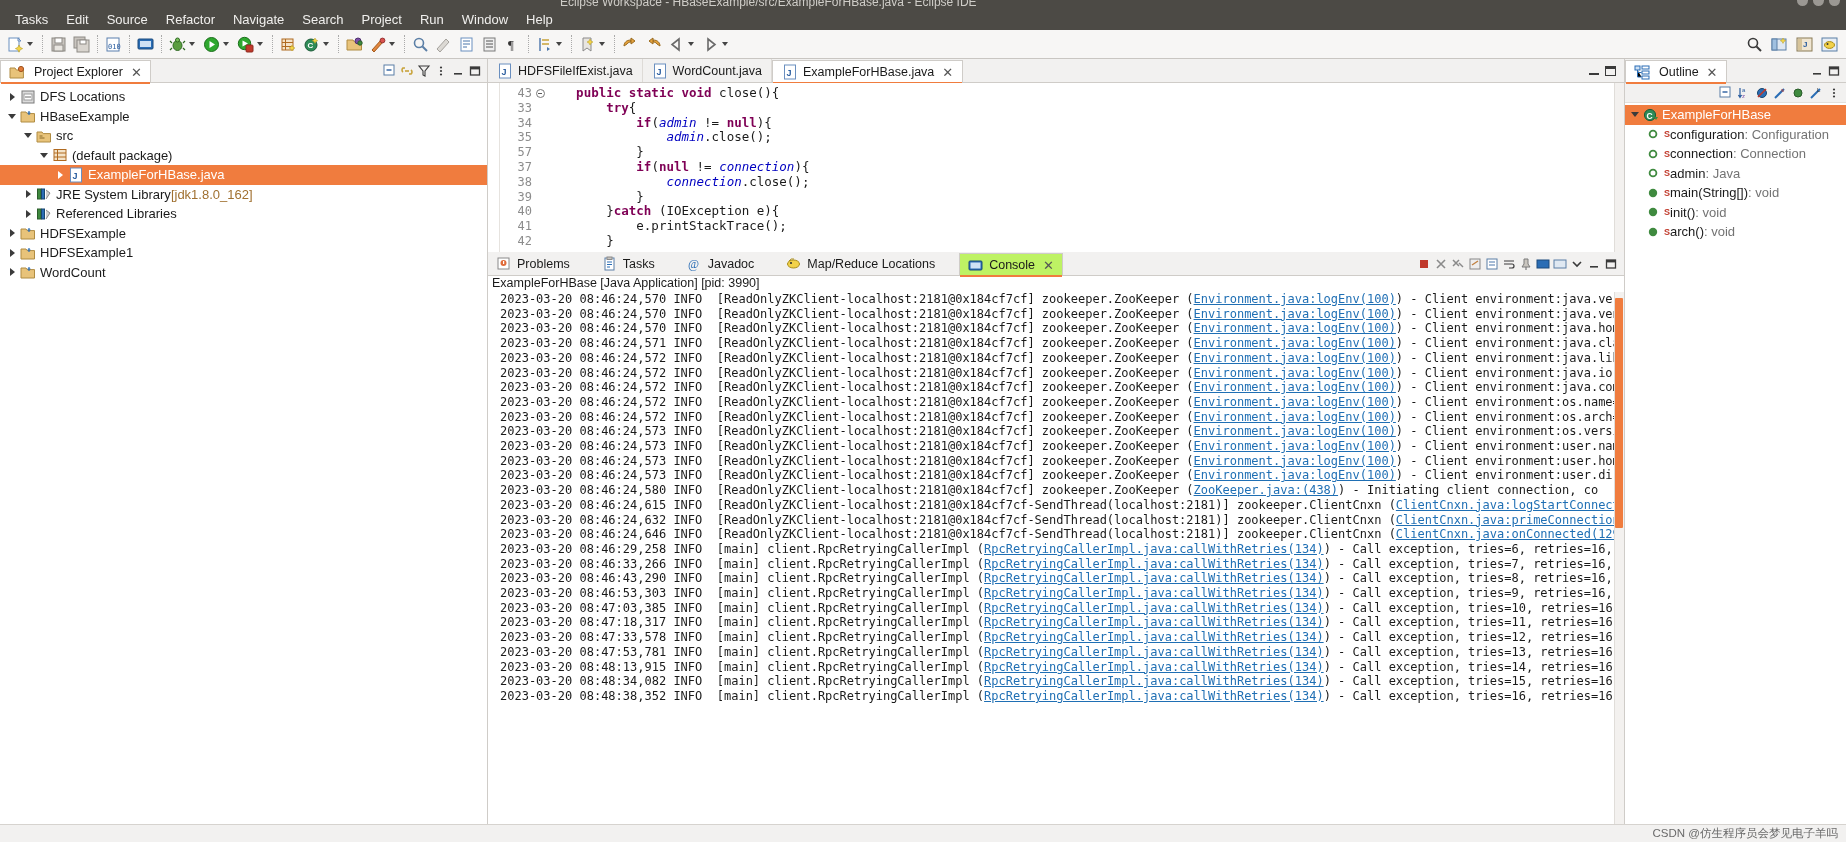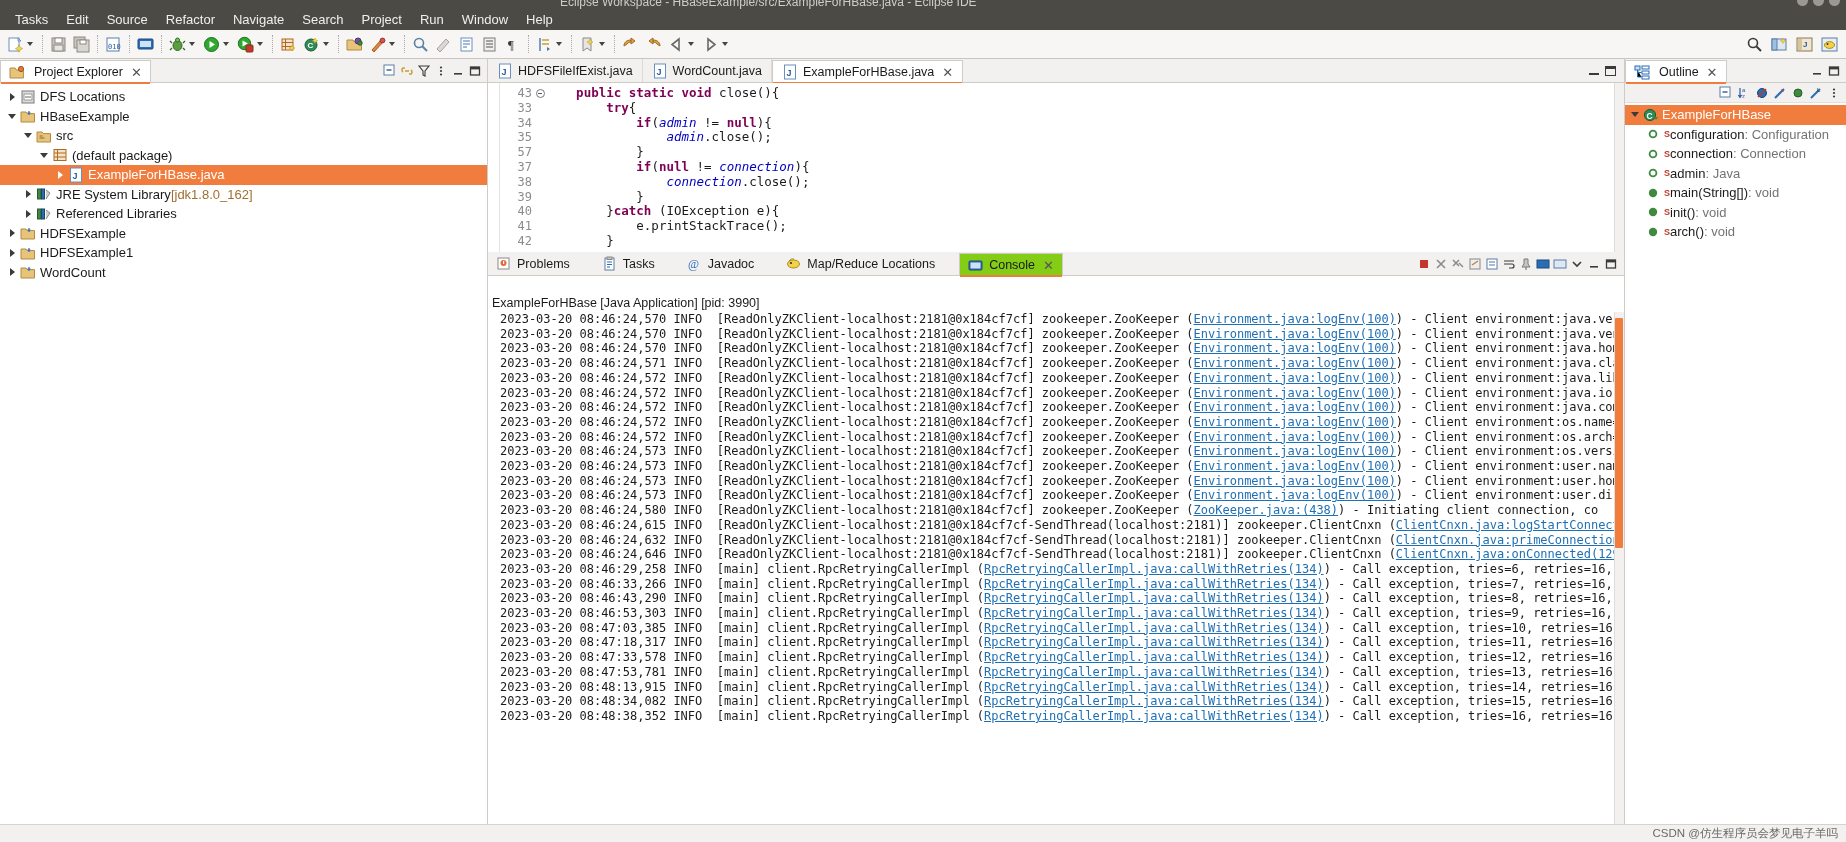--- a/index.html
+++ b/index.html
@@ -170,30 +170,30 @@
   .console-panel { flex:1; display:flex; flex-direction:column; background:#fff; min-height:0; }
   .console-tabrow {
     height:24px; background:#f2f1f0; display:flex; align-items:stretch;
     border-bottom:1px solid #cfccc8; position:relative;gap:16px;
   }
   .console-tab {
     display:flex; align-items:center; gap:5px; padding:0 8px;
     font-size:12.5px; background:#f2f1f0;
   }
   .console-tab.active {
-    background:#84cc16; border:1px solid #cfccc8; border-bottom:none; position:relative; top:1px;
+    background:#bef264; border:1px solid #cfccc8; border-bottom:none; position:relative; top:1px;
   }
   .console-tab.active::after {
     content:""; position:absolute; left:0; right:0; bottom:-1px; height:2px; background:#f07c3e;
   }
   .console-ctrls { margin-left:auto; display:flex; align-items:center; gap:3px; padding-right:6px; }
   .cc-ico { width:14px;height:14px;display:inline-block;position:relative; }
 
   .console-title {
-    font-size:12.5px; padding:20px 0 2px 4px; color:#1a1a1a; background:#fff;
+    font-size:12.5px; padding:0 0 2px 4px; color:#1a1a1a; background:#fff;
     font-family:"Liberation Sans", sans-serif;
   }
   .console-body {
     flex:1; overflow:hidden; position:relative; background:#fff;
     font-family:"DejaVu Sans Mono", monospace; font-size:12px; line-height:14.7px;
     display:flex;
   }
   .console-marker { width:10px; flex:0 0 10px; background:#fff; position:relative; }
   .console-text { flex:1; white-space:pre; padding-left:2px; overflow:hidden; }
   .lnk { color:#1f6fb4; text-decoration:underline; }

